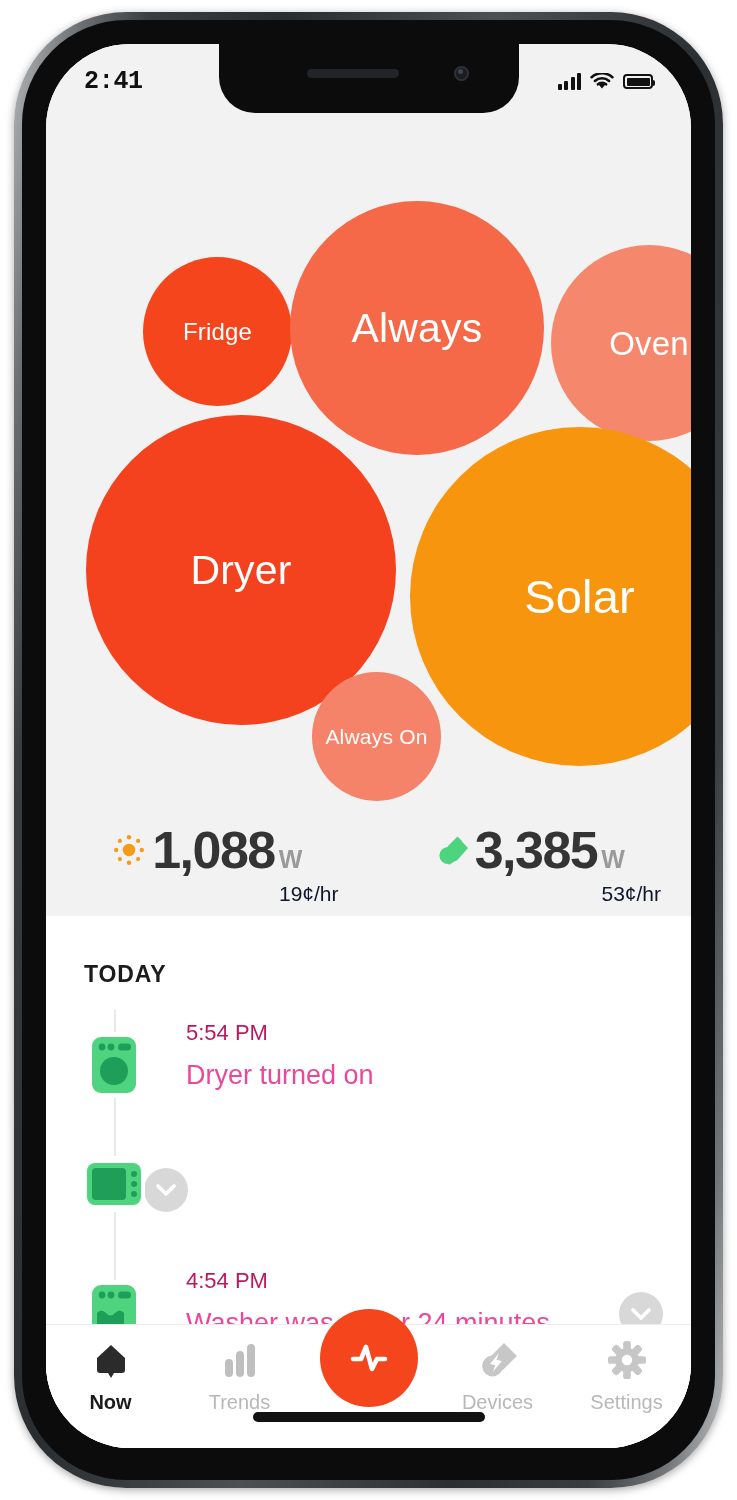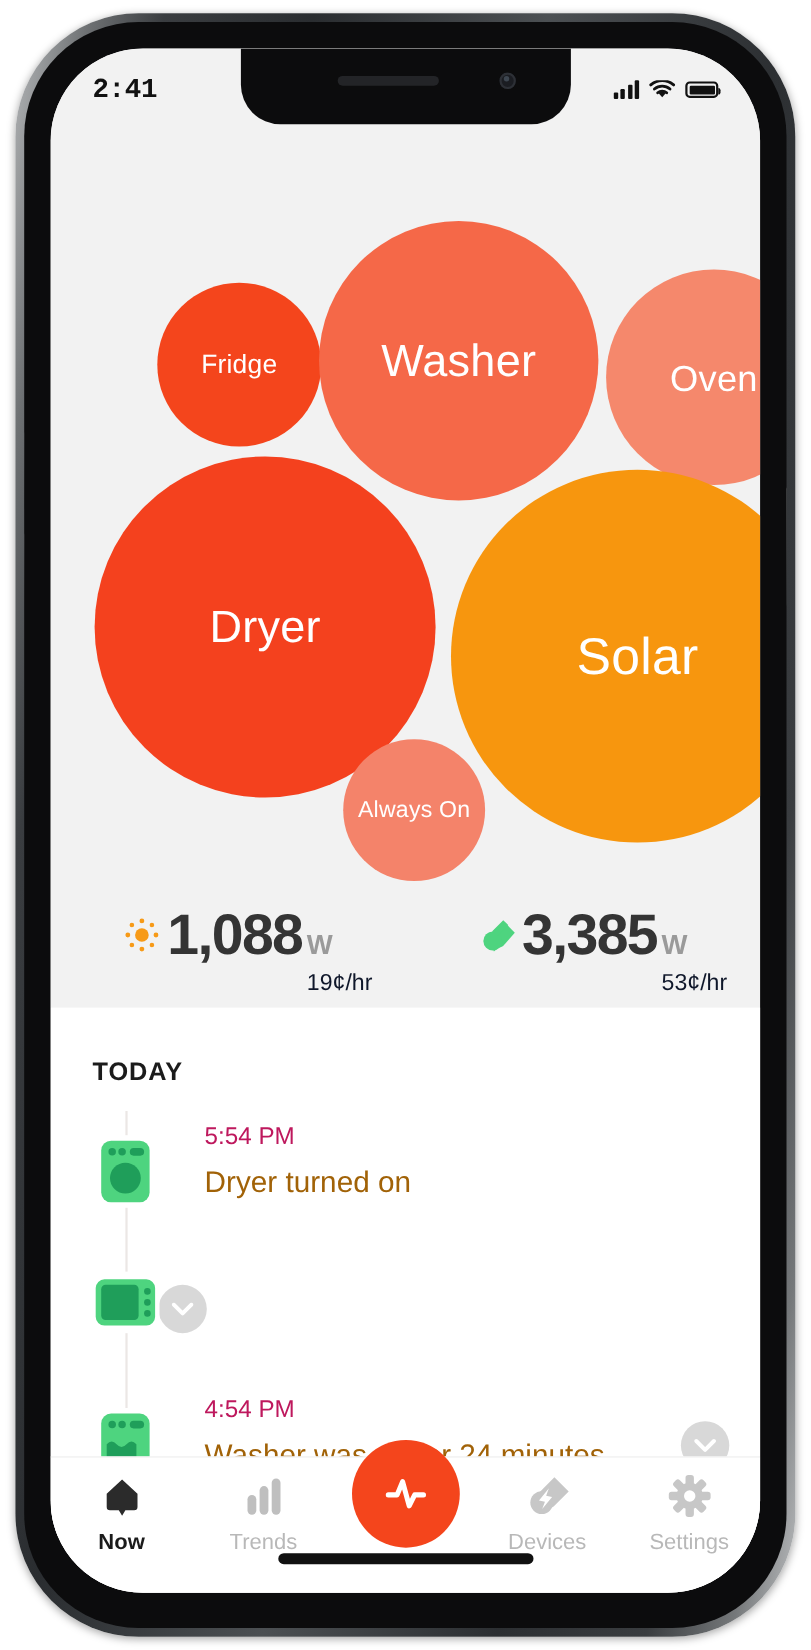--- a/index.html
+++ b/index.html
@@ -281,21 +281,21 @@
     padding-left: 42px;
     padding-top: 10px;
   }
   .tl-time {
     font-size: 22px;
     color: #be185d;
     margin-bottom: 14px;
   }
   .tl-text {
     font-size: 27px;
-    color: #a16207;
+    color: #ec4899;
   }
   .tl-chevron {
     width: 44px; height: 44px;
     border-radius: 50%;
     background: #d8d8d8;
     display: flex;
     align-items: center;
     justify-content: center;
     flex: none;
     margin-top: 34px;
@@ -389,21 +389,21 @@
               <i></i>
             </div>
         </div>
       </div>
 
       <div class="bubbles-panel">
         <div class="bubble" style="left: 97px; top: 213px; width: 149px; height: 149px; background: rgb(244, 69, 28); font-size: 24px;">
           <span>Fridge</span>
         </div>
         <div class="bubble" style="left: 244px; top: 157px; width: 254px; height: 254px; background: rgb(245, 104, 72); font-size: 41px;">
-          <span>Washer</span>
+          <span>Always</span>
         </div>
         <div class="bubble" style="left: 505px; top: 201px; width: 196px; height: 196px; background: rgb(245, 136, 108); font-size: 33px;">
           <span>Oven</span>
         </div>
         <div class="bubble" style="left: 40px; top: 371px; width: 310px; height: 310px; background: rgb(244, 65, 30); font-size: 41px;">
           <span>Dryer</span>
         </div>
         <div class="bubble" style="left: 364px; top: 383px; width: 339px; height: 339px; background: rgb(247, 150, 14); font-size: 47px;">
           <span>Solar</span>
         </div>

